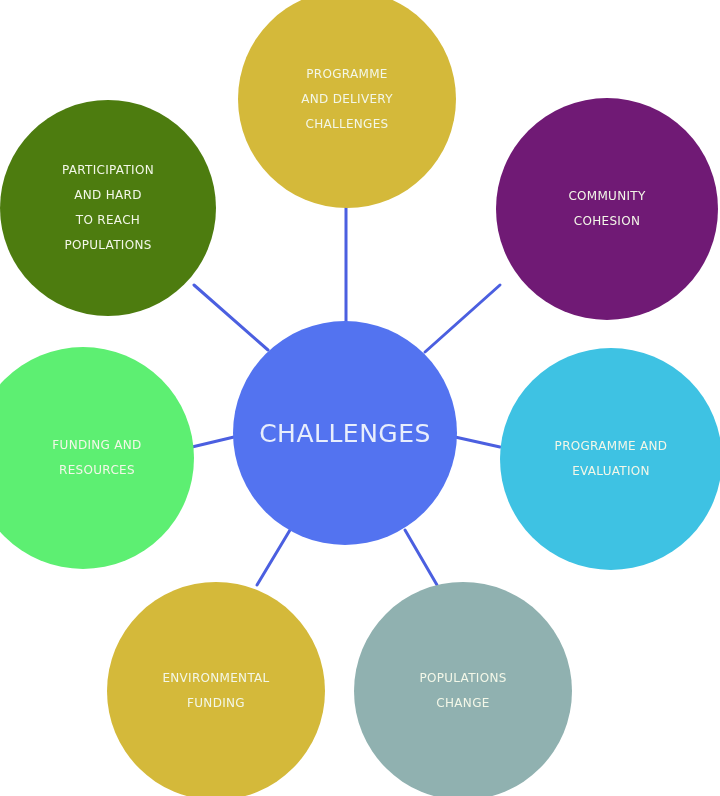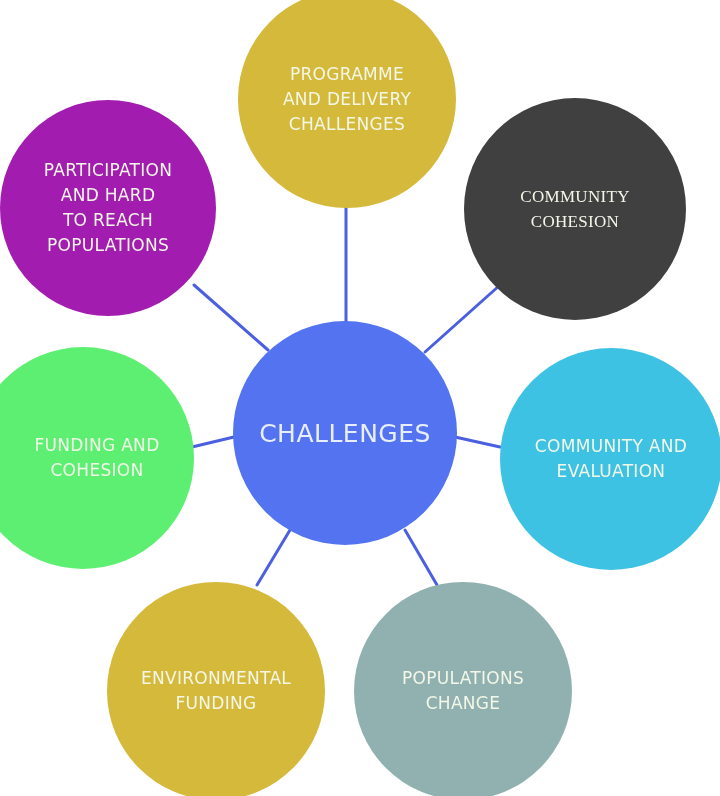--- a/index.html
+++ b/index.html
@@ -1,21 +1,21 @@
 <!DOCTYPE html>
 <html><head>
 <meta charset="utf-8">
 <style>
   html, body { margin:0; padding:0; background:#ffffff; }
   body { width:720px; height:796px; position:relative; overflow:hidden;
          font-family:"DejaVu Sans", "Liberation Sans", sans-serif; }
   svg.links { position:absolute; left:0; top:0; width:720px; height:796px; }
   .node { position:absolute; border-radius:50%; display:flex; align-items:center;
           justify-content:center; text-align:center; box-sizing:border-box; }
-  .node span { color:#f3f7e8; font-size:17px; line-height:25px; letter-spacing:0.3px;
+  .node span { color:#f3f7e8; font-size:12px; line-height:25px; letter-spacing:0.3px;
                white-space:pre-line; }
   .center span { font-size:25px; color:#e8eefc; letter-spacing:0.5px; }
 </style>
 </head>
 <body>
 
 <svg class="links" viewBox="0 0 720 796">
   <g stroke="#4b5fe0" stroke-width="3" stroke-linecap="round">
     <line x1="346" y1="205" x2="346" y2="322"></line>
     <line x1="500" y1="285" x2="425" y2="352"></line>
@@ -26,46 +26,46 @@
     <line x1="194" y1="285" x2="268" y2="350"></line>
   </g>
 </svg>
 
 <div class="node" style="left:238px; top:-10px; width:218px; height:218px; background:#d4b93a;">
   <span>PROGRAMME
 AND DELIVERY
 CHALLENGES</span>
 </div>
 
-<div class="node" style="left:464px; top:98px; width:222px; height:222px; background:#404040;font-family:Liberation Serif, serif;">
+<div class="node" style="left:496px; top:98px; width:222px; height:222px; background:#701a75;">
   <span>COMMUNITY
 COHESION</span>
 </div>
 
 <div class="node" style="left:500px; top:348px; width:222px; height:222px; background:#3ec2e3;">
-  <span>COMMUNITY AND
+  <span>PROGRAMME AND
 EVALUATION</span>
 </div>
 
 <div class="node" style="left:354px; top:582px; width:218px; height:218px; background:#90b1b0;">
   <span>POPULATIONS
 CHANGE</span>
 </div>
 
 <div class="node" style="left:107px; top:582px; width:218px; height:218px; background:#d4b93a;">
   <span>ENVIRONMENTAL
 FUNDING</span>
 </div>
 
 <div class="node" style="left:-28px; top:347px; width:222px; height:222px; background:#5def72;">
   <span style="padding-left:28px;">FUNDING AND
-COHESION</span>
+RESOURCES</span>
 </div>
 
-<div class="node" style="left:0px; top:100px; width:216px; height:216px; background:#a21caf;">
+<div class="node" style="left:0px; top:100px; width:216px; height:216px; background:#4d7c0f;">
   <span>PARTICIPATION
 AND HARD
 TO REACH
 POPULATIONS</span>
 </div>
 
 <div class="node center" style="left:233px; top:321px; width:224px; height:224px; background:#5373f0;">
   <span>CHALLENGES</span>
 </div>
 

